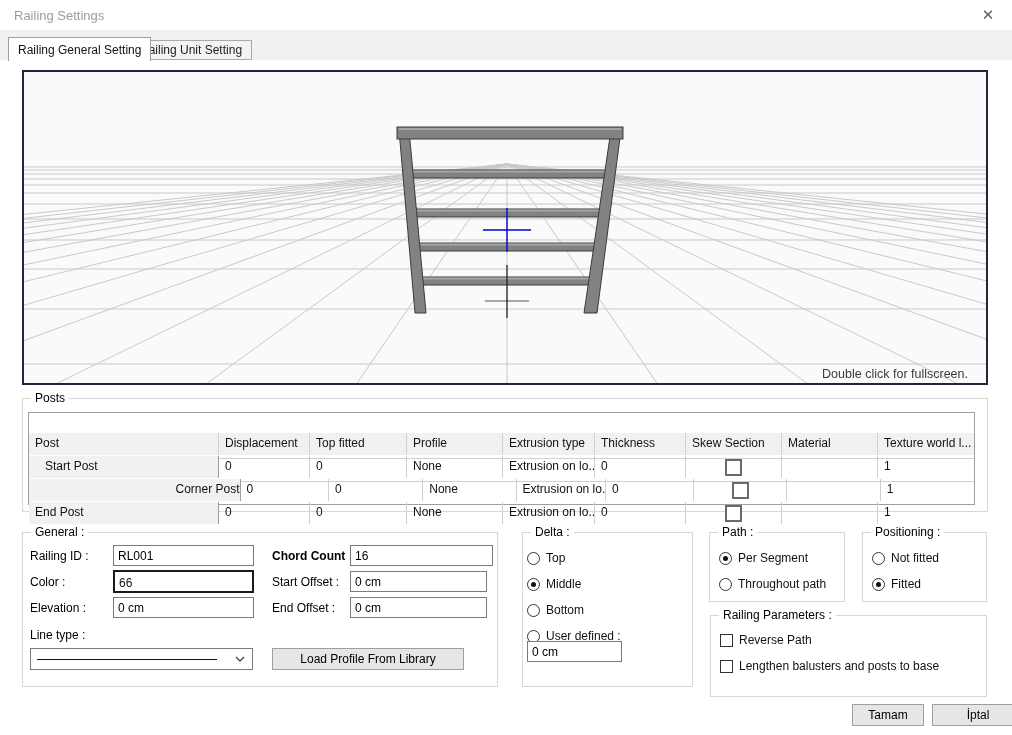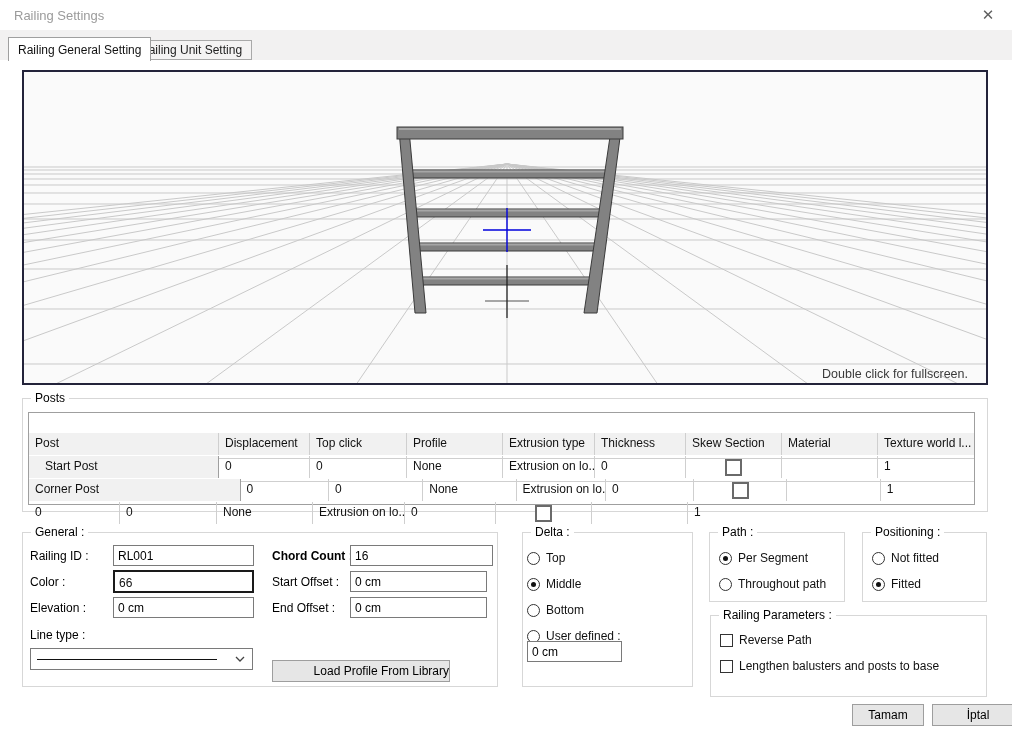--- a/index.html
+++ b/index.html
@@ -177,21 +177,21 @@
       </svg>
     </div>
 
     <div class="group" style="left:22px;top:338px;width:966px;height:114px;">
       <span class="legend">Posts</span>
     </div>
     <div class="table" style="left:28px;top:352px;width:945px;">
         <div class="trow head">
           <div class="tcell hdr" style="width: 190px;">Post</div>
           <div class="tcell hdr" style="width: 91px;">Displacement</div>
-          <div class="tcell hdr" style="width: 97px;">Top click</div>
+          <div class="tcell hdr" style="width: 97px;">Top fitted</div>
           <div class="tcell hdr" style="width: 96px;">Profile</div>
           <div class="tcell hdr" style="width: 92px;">Extrusion type</div>
           <div class="tcell hdr" style="width: 91px;">Thickness</div>
           <div class="tcell hdr" style="width: 96px;">Skew Section</div>
           <div class="tcell hdr" style="width: 96px;">Material</div>
           <div class="tcell hdr" style="width: 96px;">Texture world l...</div>
         </div>
         <div class="trow">
           <div class="tcell rowhead" style="width: 190px; padding-left: 16px;">Start Post</div>
           <div class="tcell" style="width: 91px;">0</div>
@@ -199,33 +199,34 @@
           <div class="tcell" style="width: 96px;">None</div>
           <div class="tcell" style="width: 92px;">Extrusion on lo...</div>
           <div class="tcell" style="width: 91px;">0</div>
           <div class="tcell center" style="width: 96px;">
             <span class="tblcheck"></span>
           </div>
           <div class="tcell" style="width: 96px;"></div>
           <div class="tcell" style="width: 96px;">1</div>
         </div>
         <div class="trow">
-          <div class="tcell rowhead" style="width: 218px;">Corner Post</div>
+          <div class="tcell rowhead" style="width: 218px; text-align: right;">Corner Post</div>
           <div class="tcell" style="width: 91px;">0</div>
           <div class="tcell" style="width: 97px;">0</div>
           <div class="tcell" style="width: 96px;">None</div>
           <div class="tcell" style="width: 92px;">Extrusion on lo...</div>
           <div class="tcell" style="width: 91px;">0</div>
           <div class="tcell center" style="width: 96px;">
             <span class="tblcheck"></span>
           </div>
           <div class="tcell" style="width: 96px;"></div>
           <div class="tcell" style="width: 96px;">1</div>
         </div>
         <div class="trow">
+          <div class="tcell rowhead" style="width: 190px;">End Post</div>
           <div class="tcell" style="width: 91px;">0</div>
           <div class="tcell" style="width: 97px;">0</div>
           <div class="tcell" style="width: 96px;">None</div>
           <div class="tcell" style="width: 92px;">Extrusion on lo...</div>
           <div class="tcell" style="width: 91px;">0</div>
           <div class="tcell center" style="width: 96px;">
             <span class="tblcheck"></span>
           </div>
           <div class="tcell" style="width: 96px;"></div>
           <div class="tcell" style="width: 96px;">1</div>
@@ -250,21 +251,21 @@
       <svg width="10" height="6" viewBox="0 0 10 6">
         <polyline points="1,1 5,5 9,1" fill="none" stroke="#444" stroke-width="1.3"></polyline>
       </svg>
     </div>
     <span class="lbl" style="left:272px;top:489px;font-weight:bold;">Chord Count :</span>
     <input class="inp" style="left: 350px; top: 485px; width: 143px;" readonly="" value="16">
     <span class="lbl" style="left:272px;top:515px;">Start Offset :</span>
     <input class="inp" style="left: 350px; top: 511px; width: 137px;" readonly="" value="0 cm">
     <span class="lbl" style="left:272px;top:541px;">End Offset :</span>
     <input class="inp" style="left: 350px; top: 537px; width: 137px;" readonly="" value="0 cm">
-    <div class="btn" style="left:272px;top:600px;width:178px;text-align:right;">Load Profile From Library</div>
+    <div class="btn" style="left:272px;top:588px;width:192px;">Load Profile From Library</div>
 
     <div class="group" style="left:522px;top:472px;width:171px;height:155px;">
       <span class="legend">Delta :</span>
     </div>
     <div class="optcol" style="left:527px;top:485px;">
         <div class="optrow">
           <span class="radio"></span>
           <span>Top</span>
         </div>
         <div class="optrow">

